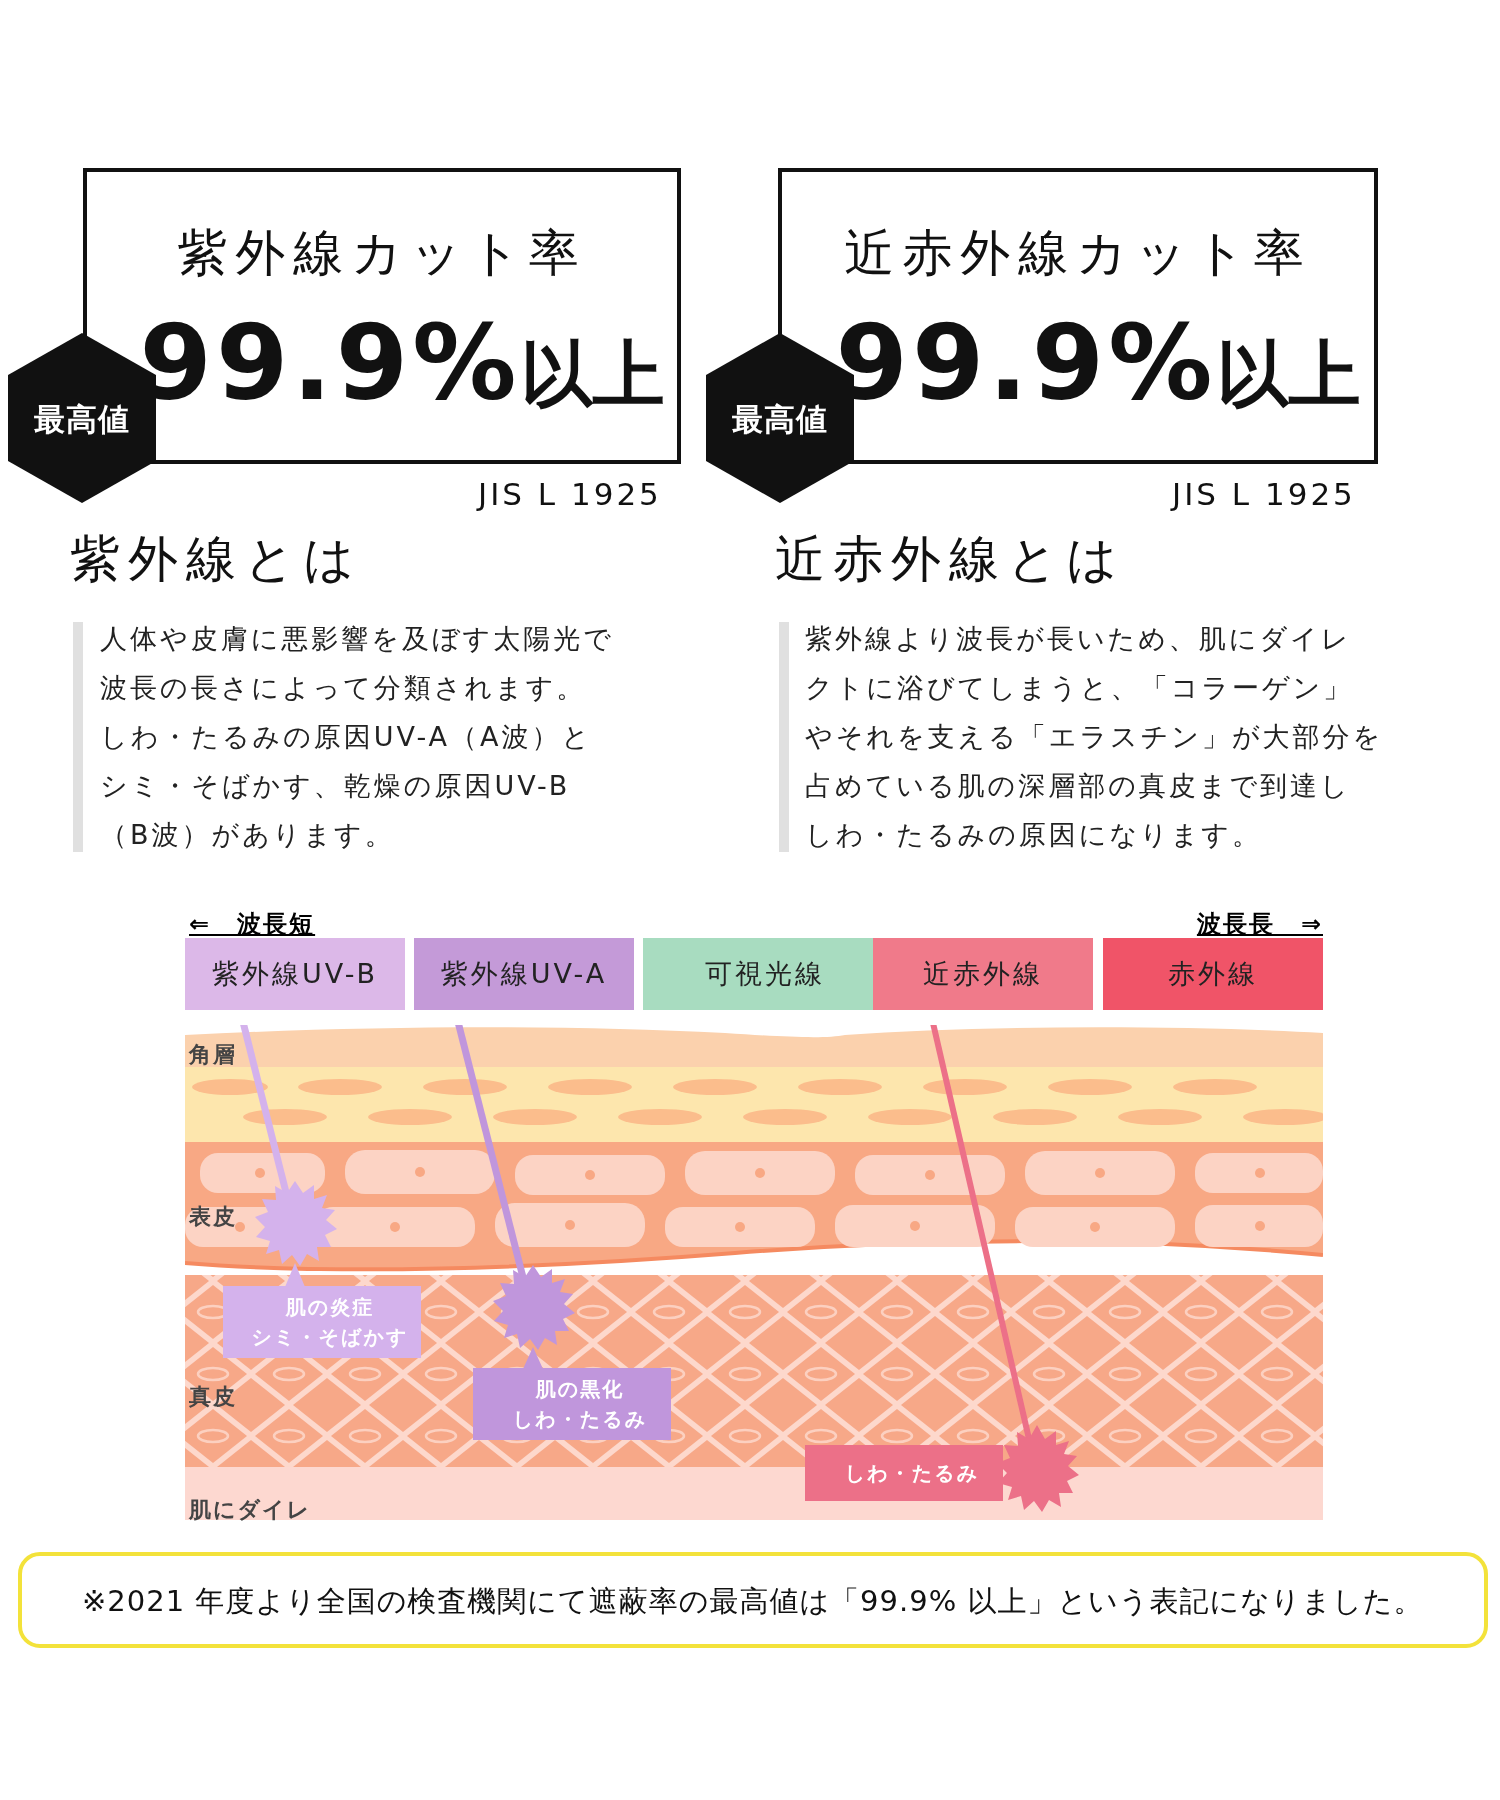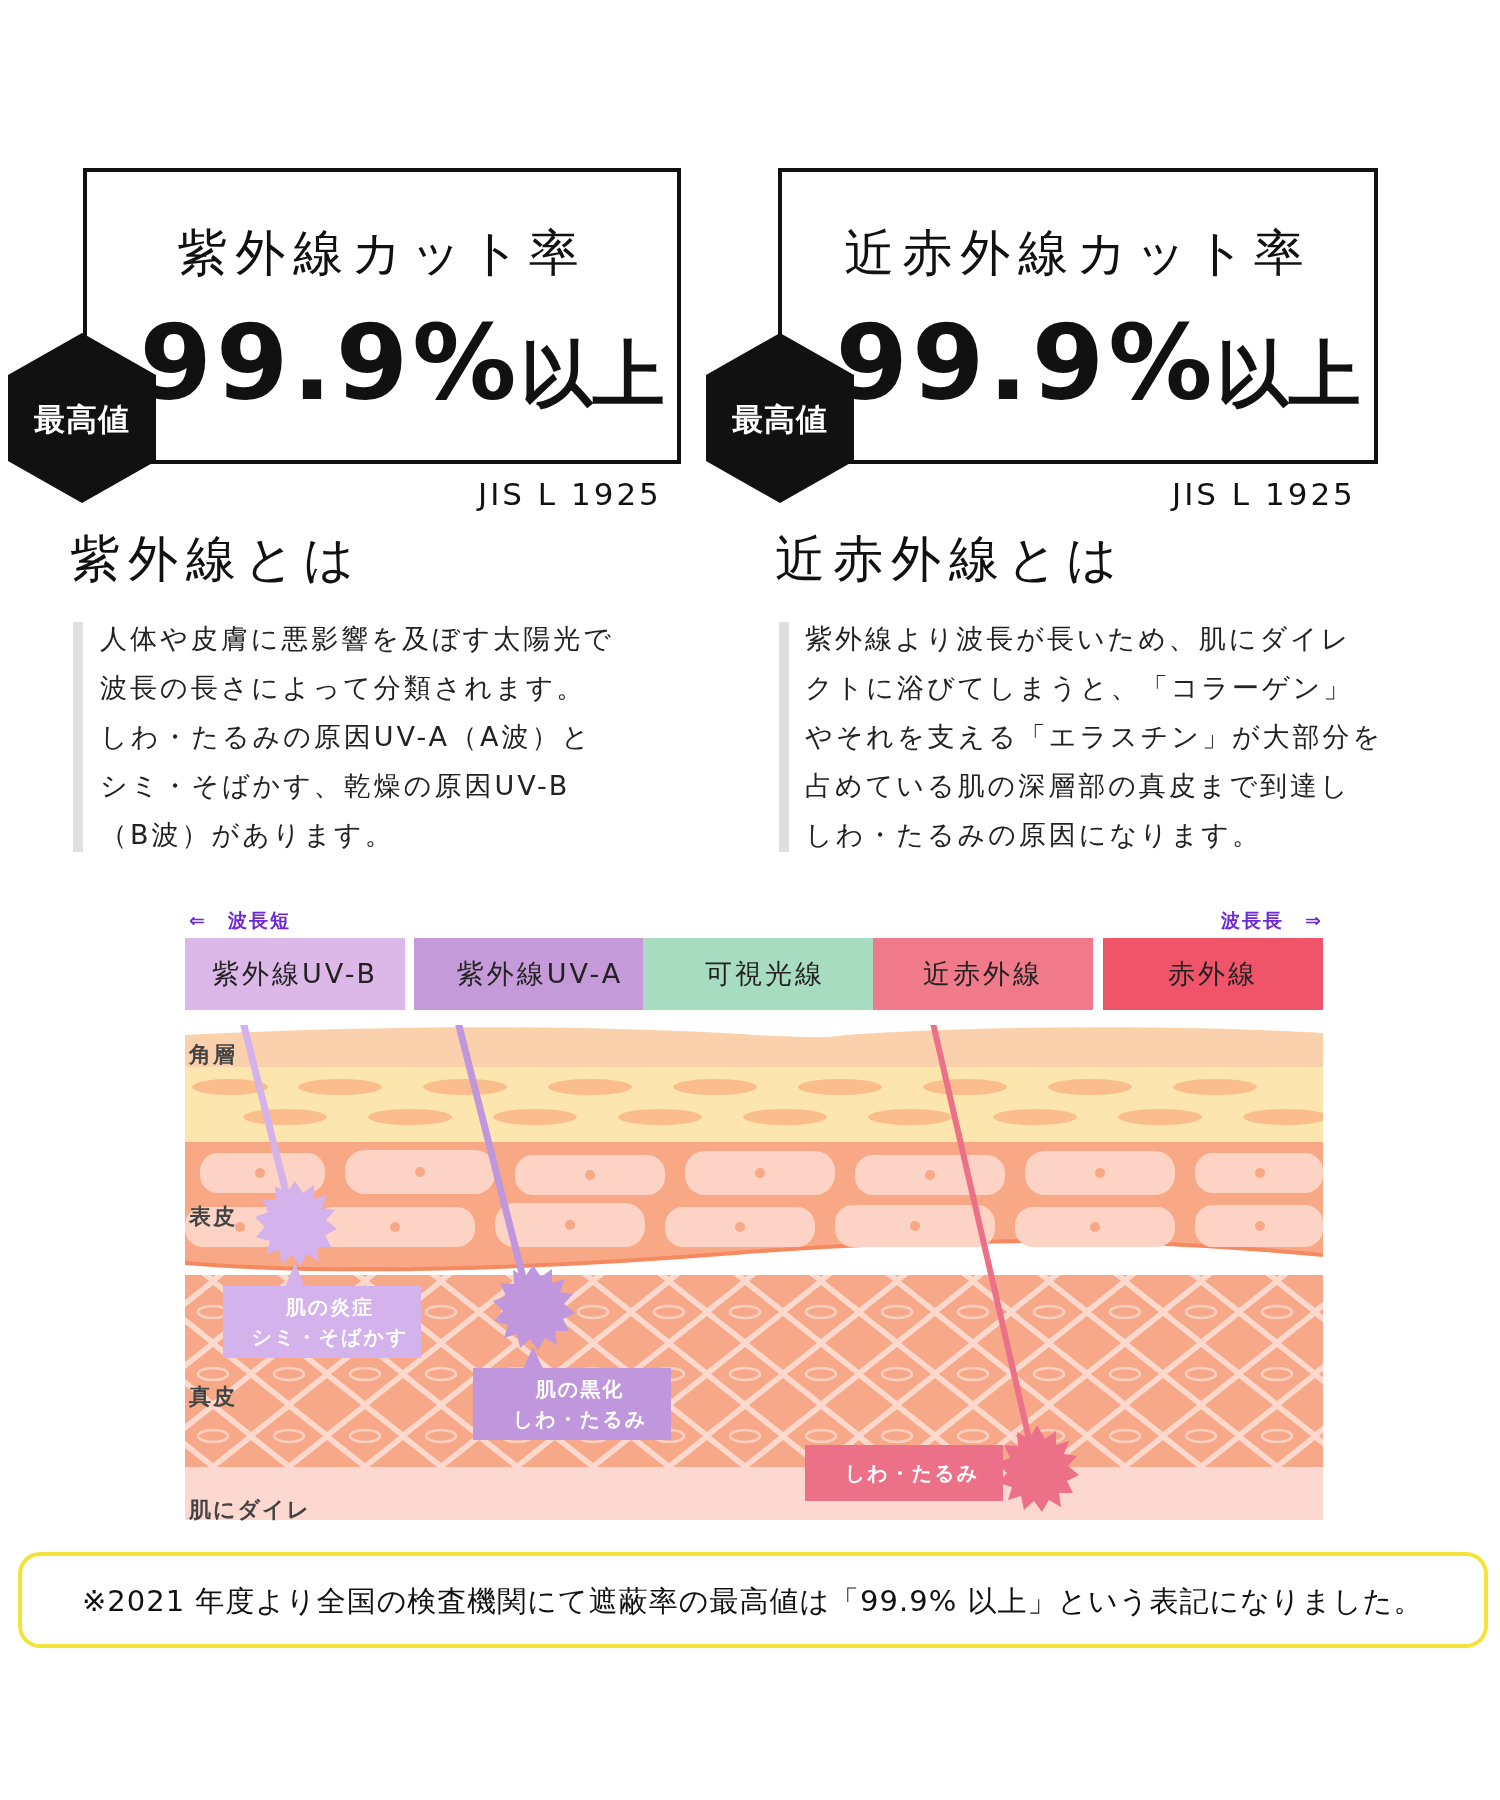--- a/index.html
+++ b/index.html
@@ -13,21 +13,21 @@
   .stat-value .unit{font-size:72px;}
   .badge{position:absolute;width:148px;height:170px;}
   .badge svg{position:absolute;left:0;top:0;}
   .badge-label{position:absolute;left:0;right:0;top:88px;text-align:center;color:#fff;font-weight:bold;font-size:31px;letter-spacing:1px;}
   .jis{position:absolute;font-size:31px;letter-spacing:3px;color:#111;}
   .section-heading{position:absolute;font-size:50px;letter-spacing:8px;font-weight:500;color:#111;}
   .body-bar{position:absolute;width:10px;background:#e0e0e0;}
   .body-text{position:absolute;font-size:27px;line-height:49px;letter-spacing:3px;color:#222;}
   .body-text div{white-space:nowrap;}
   .diagram{position:absolute;left:185px;top:900px;width:1138px;height:620px;}
-  .wl{position:absolute;top:8px;font-size:19px;color:#6d28d9;font-weight:bold;letter-spacing:2px;}
+  .wl{position:absolute;top:8px;font-size:24px;color:#000000;font-weight:bold;letter-spacing:2px;text-decoration:underline;}
   .band{position:absolute;top:38px;height:72px;display:flex;align-items:center;justify-content:center;
         font-size:27px;letter-spacing:3px;color:#222;font-weight:500;}
   .layer-label{position:absolute;left:4px;font-size:22px;color:#444;font-weight:bold;letter-spacing:2px;}
   .effect-box{position:absolute;color:#fff;font-size:20px;text-align:center;letter-spacing:2px;line-height:30px;display:flex;flex-direction:column;justify-content:center;font-weight:bold;padding-left:16px;}
   .footer{position:absolute;left:18px;top:1552px;width:1470px;height:96px;box-sizing:border-box;border:4px solid #f3e23a;border-radius:22px;background:#fff;}
   .footer-text{position:absolute;left:60px;top:26px;font-size:29px;letter-spacing:1px;color:#111;font-weight:500;white-space:nowrap;}
 </style>
 </head>
 <body>
 
@@ -75,21 +75,21 @@
   <div>やそれを支える「エラスチン」が大部分を</div>
   <div>占めている肌の深層部の真皮まで到達し</div>
   <div>しわ・たるみの原因になります。</div>
 </div>
 
 <div class="diagram">
   <div class="wl" style="left:4px;">⇐　波長短</div>
   <div class="wl" style="right:0;">波長長　⇒</div>
 
   <div class="band" style="left:0;width:220px;background:#dcb8e8;">紫外線UV-B</div>
-  <div class="band" style="left:229px;width:220px;background:#c49ad8;padding-left:16px;">紫外線UV-A</div>
+  <div class="band" style="left:229px;width:220px;background:#c49ad8;">紫外線UV-A</div>
   <div class="band" style="left:458px;width:244px;background:#a8dcc0;">可視光線</div>
   <div class="band" style="left:688px;width:220px;background:#f07a8a;">近赤外線</div>
   <div class="band" style="left:918px;width:220px;background:#f05468;">赤外線</div>
 
   <svg class="abs" style="left:0;top:125px;" width="1138" height="495" viewBox="0 0 1138 495">
     <defs>
       <pattern id="diamonds" width="76" height="62" patternUnits="userSpaceOnUse" x="-10" y="8">
         <rect width="76" height="62" fill="#fdd8cc"></rect>
         <polygon points="38,4 72,31 38,58 4,31" fill="#f7a888"></polygon>
         <polygon points="0,-27 34,0 0,27 -34,0" fill="#f7a888"></polygon>

